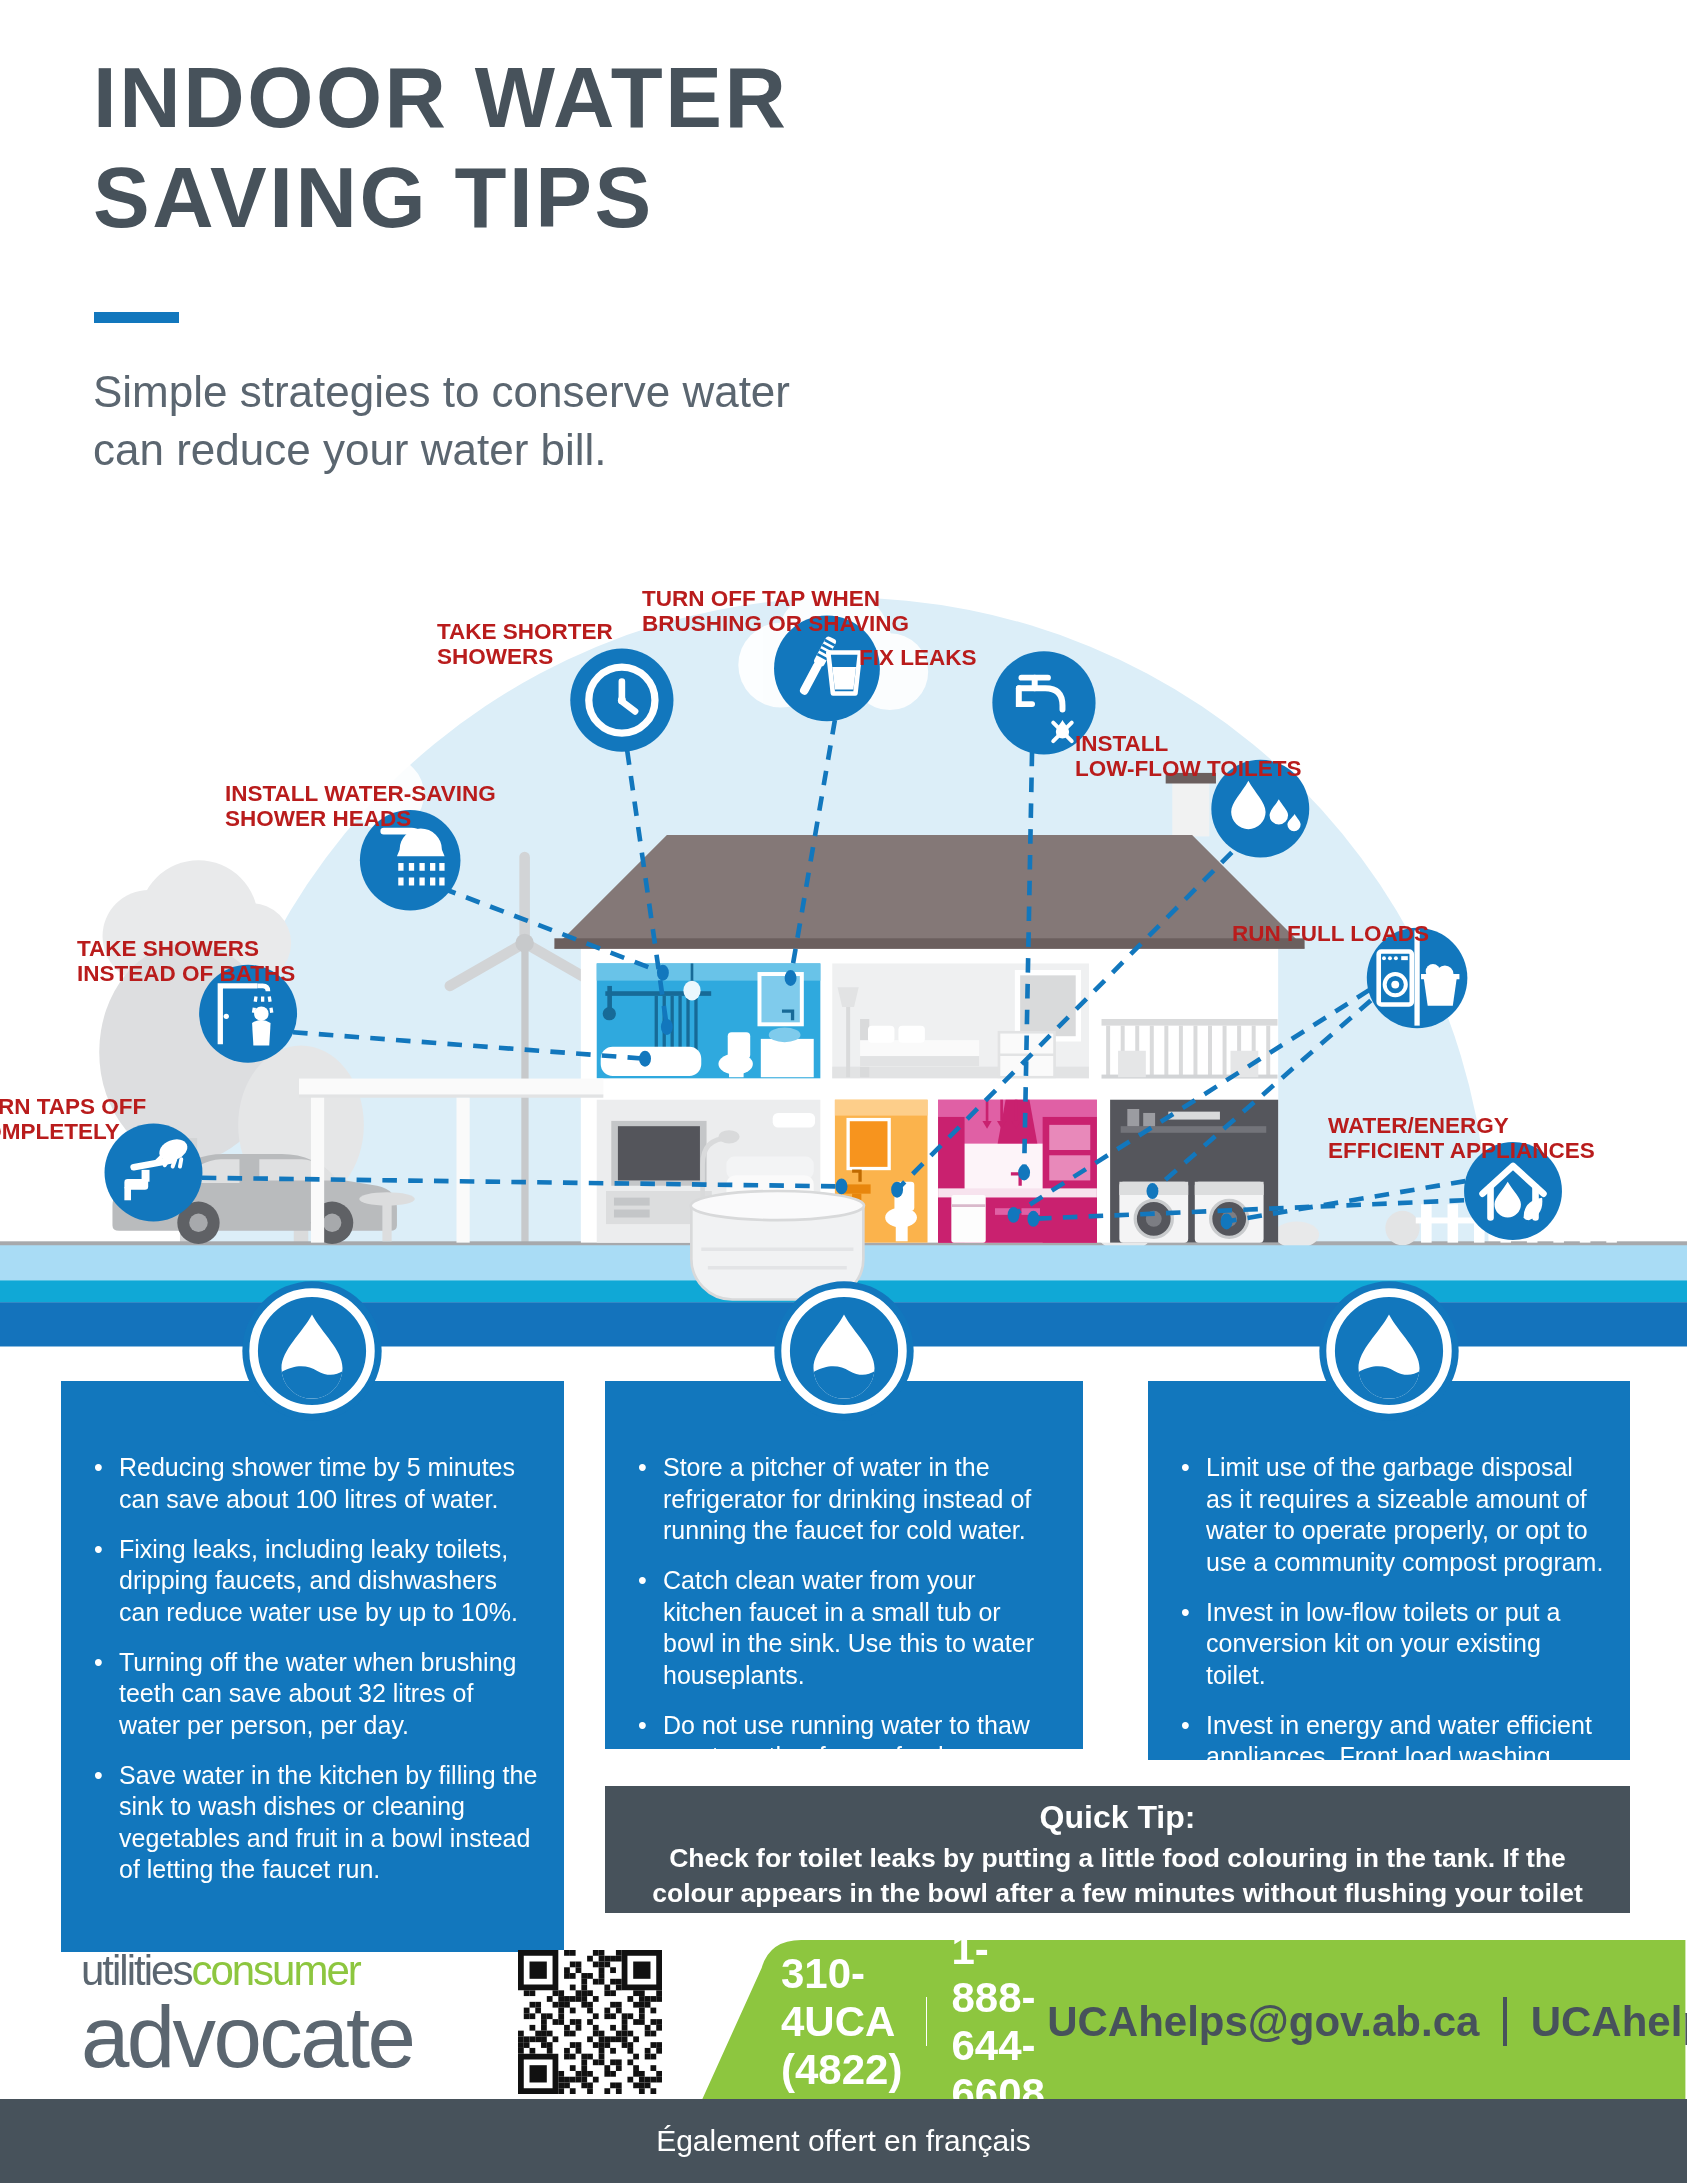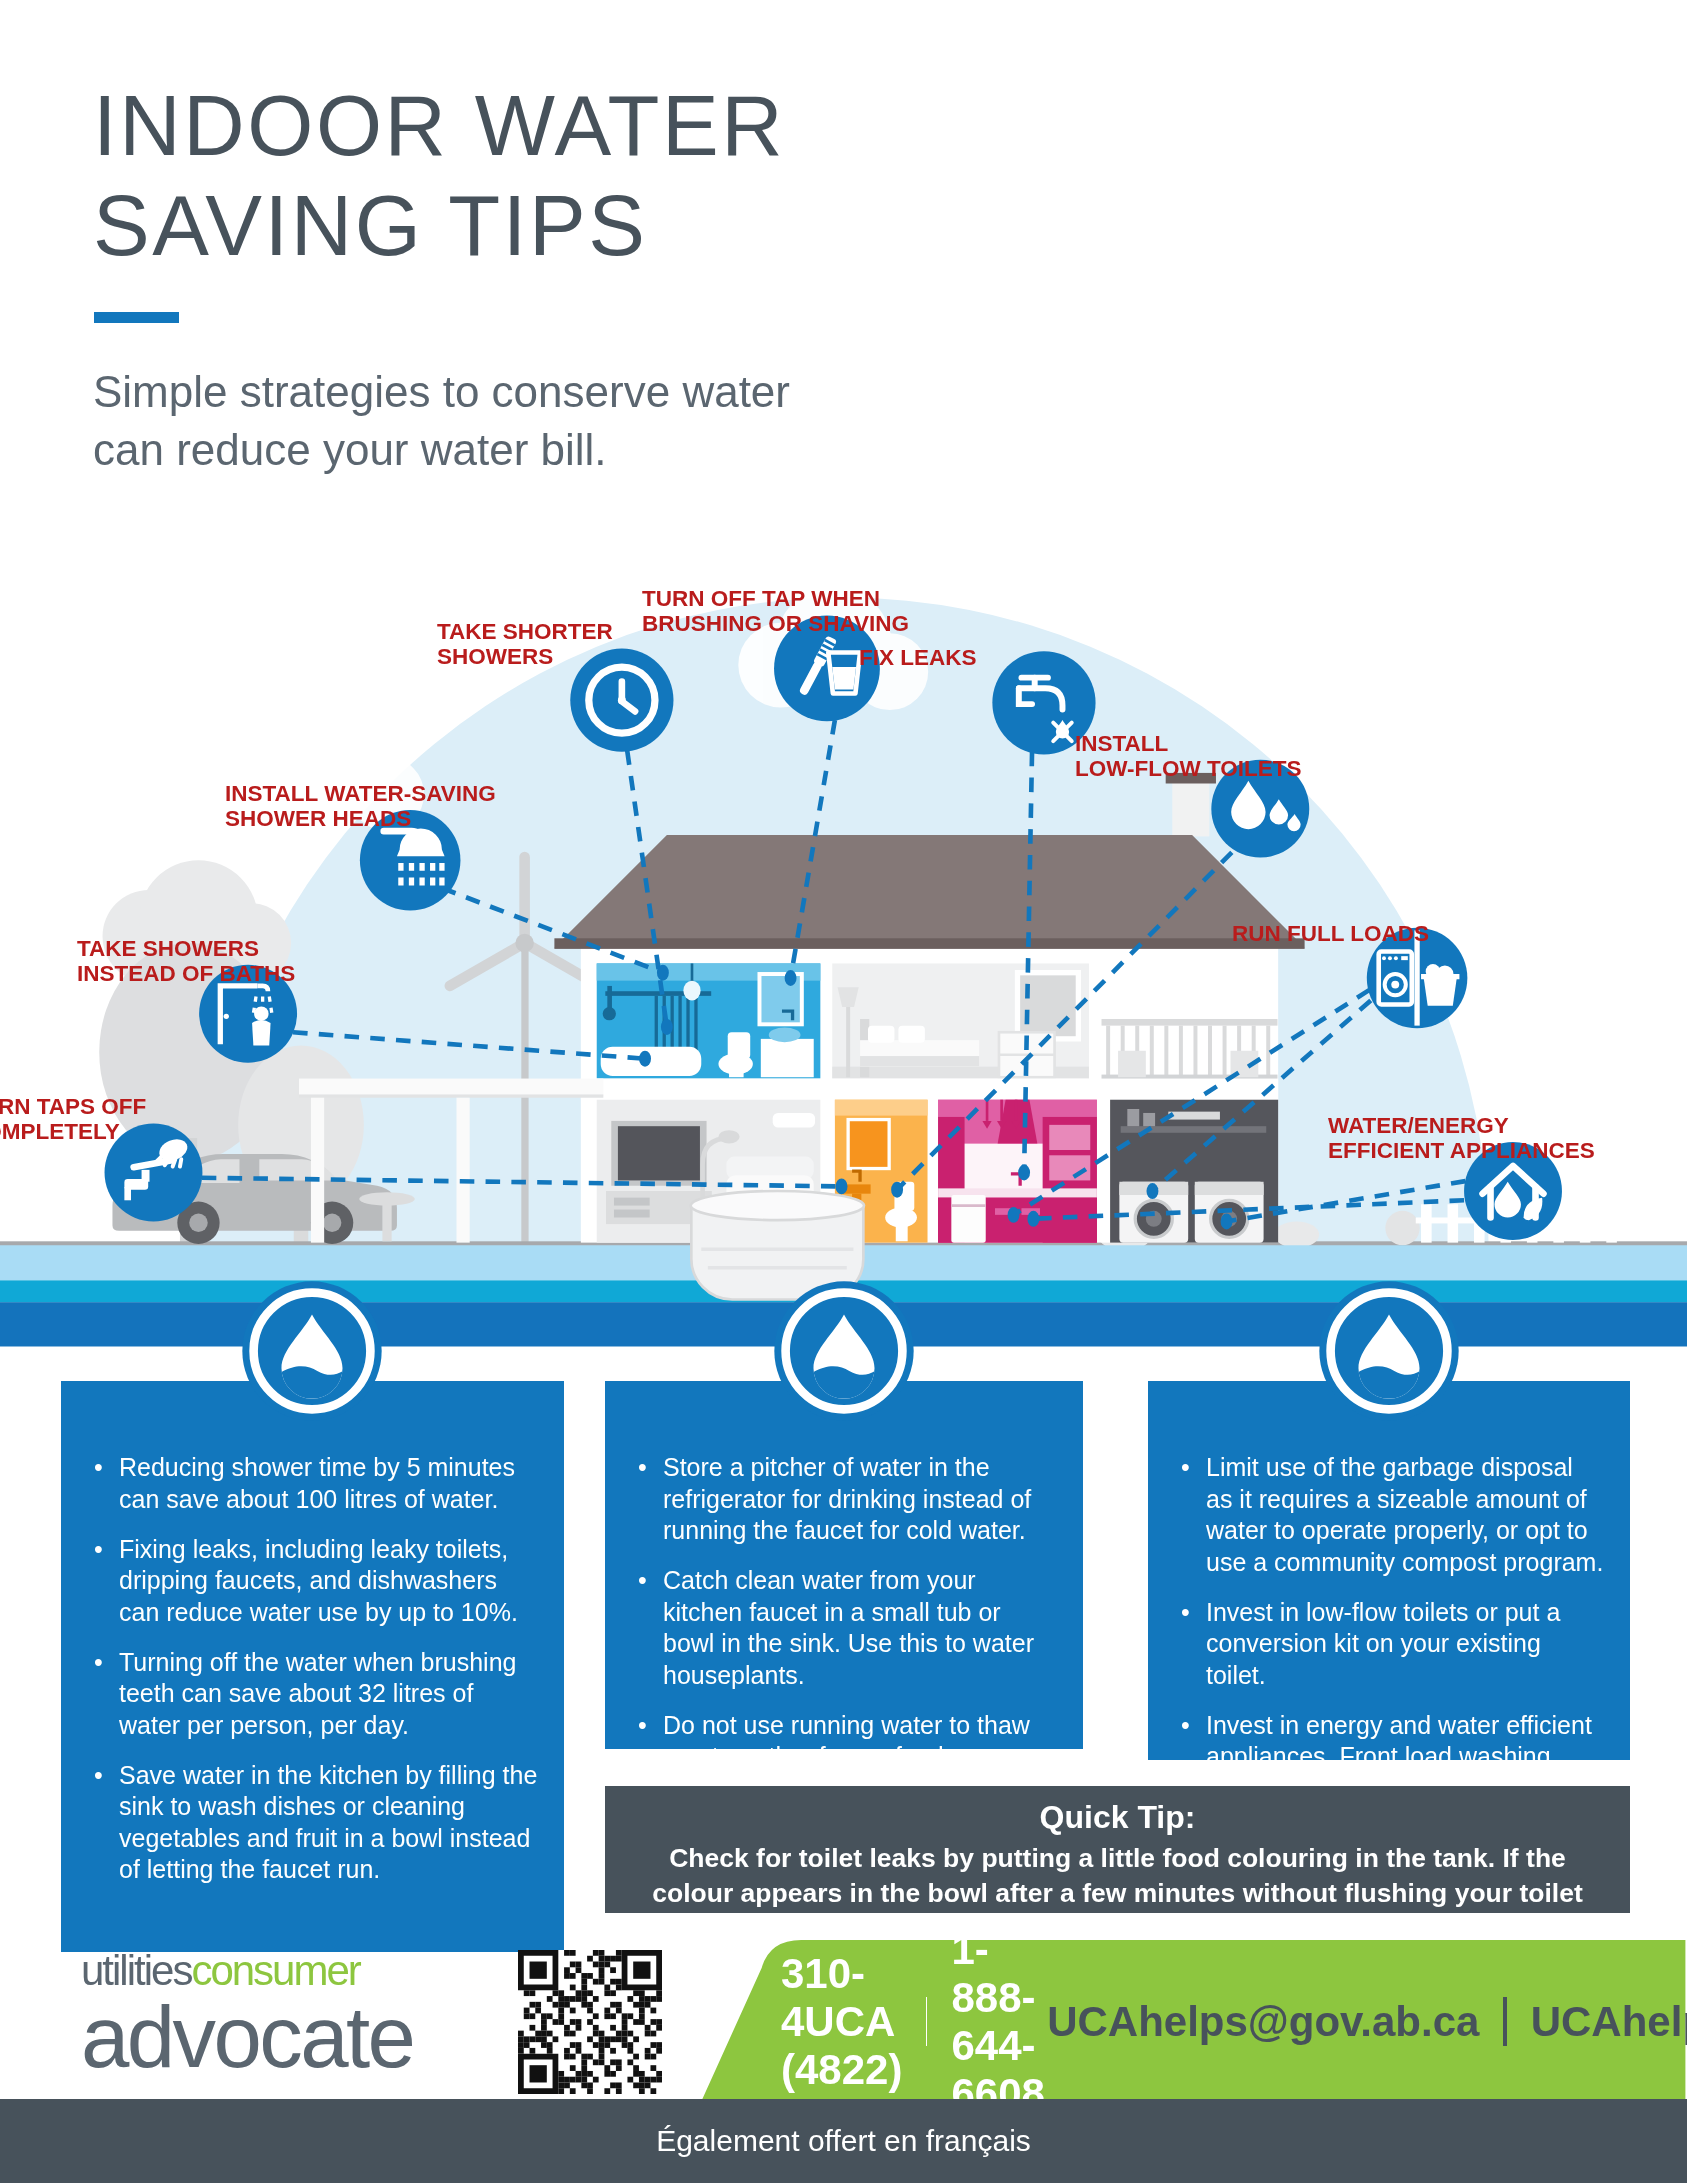--- a/index.html
+++ b/index.html
@@ -1,22 +1,22 @@
 <!DOCTYPE html>
 <html style="font-size:10.6px"><head>
 <meta charset="utf-8">
 <style>
   html,body{margin:0;padding:0;background:#ffffff;}
   .page{position:relative;width:1687px;height:2183px;background:#ffffff;overflow:hidden;
         font-family:"Liberation Sans",sans-serif;}
   .abs{position:absolute;}
 
   
-  .title{left:93px;top:48px;font-size:85px;font-weight:normal;color:#47525B;
-         line-height:1.18;letter-spacing:2.6px;white-space:pre-line;margin-top:28px;}
+  .title{left:93px;top:48px;font-size:85px;font-weight:bold;color:#47525B;
+         line-height:1.18;letter-spacing:2.6px;white-space:pre-line;}
   .title-rule{left:94px;top:312px;width:85px;height:10.6px;background:#1277BD;}
   .subtitle{left:93px;top:363px;font-size:44px;color:#5B6670;line-height:1.32;white-space:pre-line;}
 
   
   .icon-label{width:370px;text-align:left;color:#b91c1c;font-weight:bold;
               font-size:22.5px;line-height:1.1;white-space:pre-line;letter-spacing:0px;margin-top:25px;}
 
   
   .col{top:1381px;background:#1277BD;color:#ffffff;}
   .col ul{margin:0;padding:71px 26.5px 0 33px;list-style:none;}

